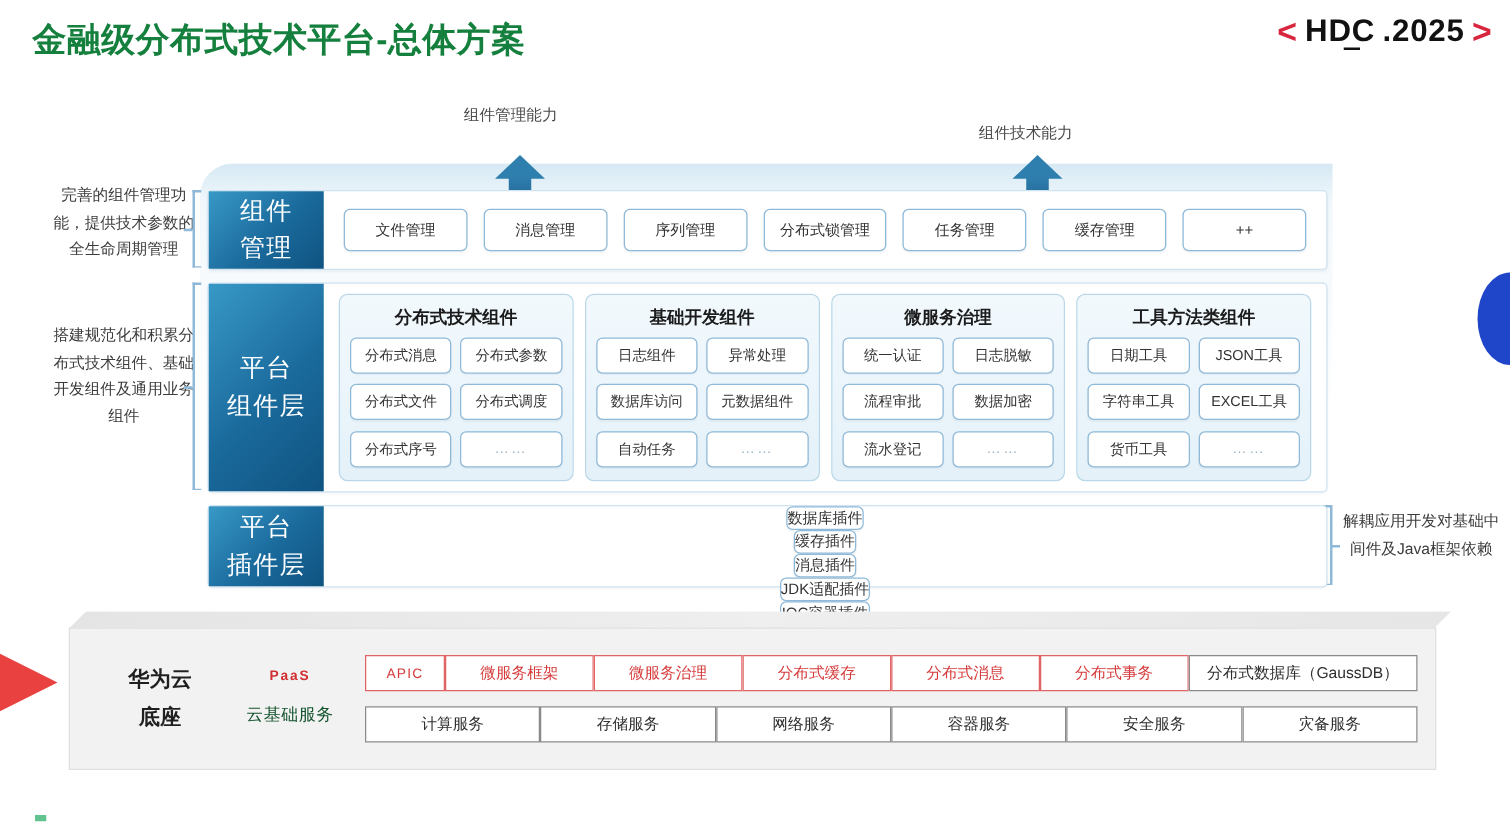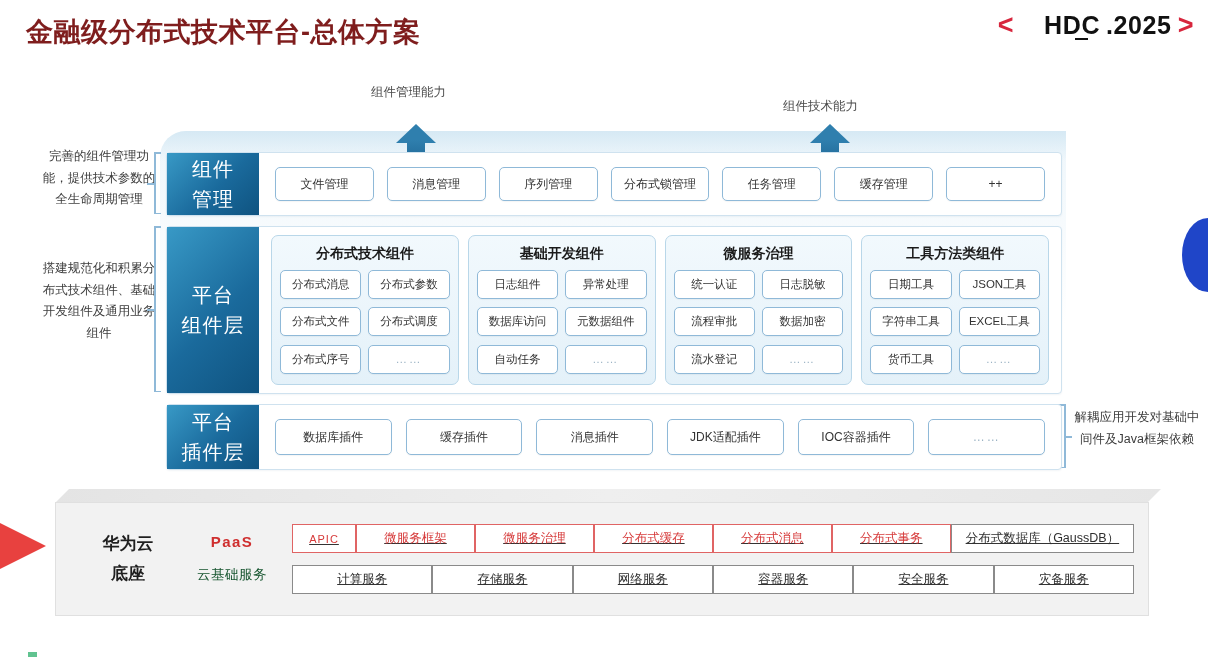--- a/index.html
+++ b/index.html
@@ -7,34 +7,34 @@
     width:1208px;height:663px;position:relative;overflow:hidden;
     background:#ffffff;
     font-family:"Liberation Sans","DejaVu Sans",sans-serif;
     color:#333;
   }
   .page{position:absolute;inset:0;}
 
   
   .title{
     position:absolute;left:26px;top:14px;
-    font-size:27px;font-weight:bold;color:#7f1d1d;letter-spacing:.5px;
+    font-size:27px;font-weight:bold;color:#15803d;letter-spacing:.5px;
     white-space:nowrap;
   }
   .hdc{
     position:absolute;right:14px;top:12px;text-align:center;
     width:270px;
   }
   .hdc-main{
     font-size:25px;font-weight:bold;color:#111;letter-spacing:.6px;
     white-space:nowrap;line-height:1;
     display:flex;align-items:center;justify-content:flex-end;gap:6px;
   }
   .hdc-brk{color:#d7263d;font-size:27px;font-weight:bold;}
-  .hdc-word{position:relative;margin-left:24px;}
+  .hdc-word{position:relative;}
   .hdc-word::after{
     content:"";position:absolute;left:31px;bottom:-2px;width:13px;height:2px;background:#111;
   }
   .hdc-sub{
     font-size:10.5px;color:#3a3a3a;letter-spacing:2.6px;margin-top:7px;text-align:right;
     padding-right:4px;white-space:nowrap;
   }
 
   
   .red-wedge{
@@ -117,21 +117,21 @@
     text-align:center;font-size:14px;font-weight:bold;color:#1b1b1b;
     margin:3px 0 7px;
   }
   .group-grid{
     flex:1;display:grid;grid-template-columns:1fr 1fr;gap:5px 7px;
   }
   .group-grid .chip{height:27px;font-size:11.5px;}
 
   
   #row-plugin{left:166px;top:404px;width:894px;height:64px;}
-  #row-plugin .layer-body{gap:14px;padding:0 16px;}
+  #row-plugin .layer-body{padding:0 16px;flex-direction:column;}
   #row-plugin .chip{flex:1;height:34px;}
 
   
   .side-note{
     position:absolute;font-size:12.5px;line-height:1.72;color:#3c3c3c;
     text-align:center;
   }
   #note-left-1{left:40px;top:146px;width:118px;}
   #note-left-2{left:40px;top:258px;width:118px;}
   #note-right-1{left:1074px;top:407px;width:126px;}
@@ -165,24 +165,24 @@
     position:absolute;inset:0;display:flex;align-items:center;padding:0 14px 0 18px;
   }
   .huawei-col{
     width:108px;flex:0 0 108px;text-align:center;
     font-size:17px;font-weight:bold;color:#1f1f1f;line-height:1.75;
   }
   .paas-col{
     width:100px;flex:0 0 100px;display:flex;flex-direction:column;gap:16px;
     align-items:center;padding-bottom:2px;
   }
-  .paas-label{font-size:15px;font-weight:bold;color:#cf2f2f;letter-spacing:1.5px;}
+  .paas-label{font-size:11px;font-weight:bold;color:#cf2f2f;letter-spacing:1.5px;}
   .cloud-label{font-size:13.5px;color:#14532d;letter-spacing:.5px;}
   .slab-rows{flex:1;display:flex;flex-direction:column;gap:12px;padding-left:10px;}
-  .slab-row{display:flex;text-decoration:underline;}
+  .slab-row{display:flex;}
   .sbox{
     flex:1;height:27px;display:flex;align-items:center;justify-content:center;
     font-size:12.5px;background:#fff;
   }
   .sbox.red{border:1px solid #e06464;color:#d63a3a;}
   .sbox.gray{border:1px solid #8a8a8a;color:#2e2e2e;}
   .sbox.apic{flex:0 0 62px;font-size:11px;letter-spacing:1px;}
   .sbox.gauss{flex:1.55;}
 </style>
 </head>

